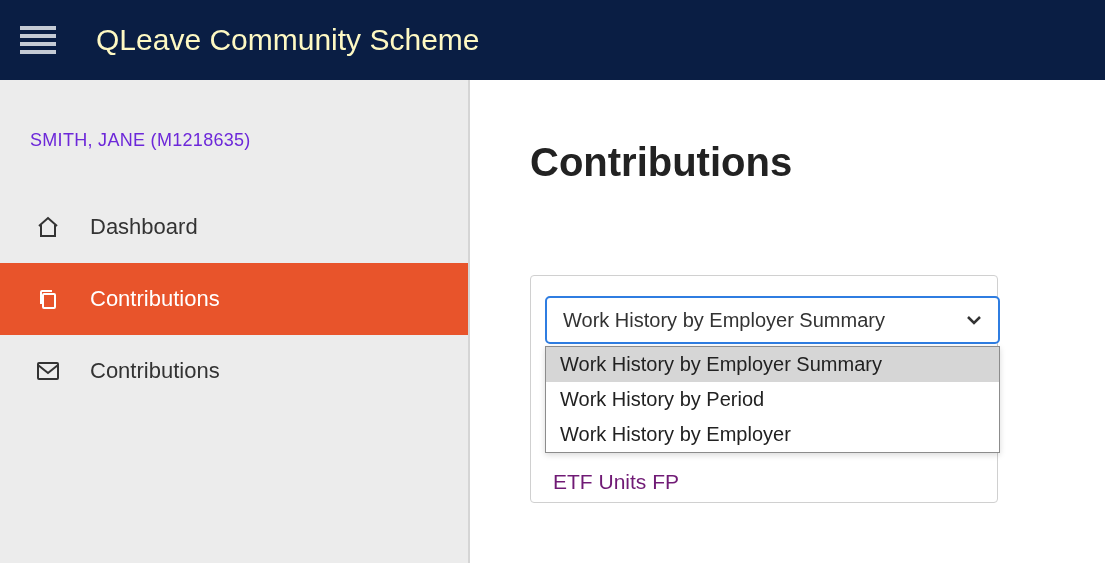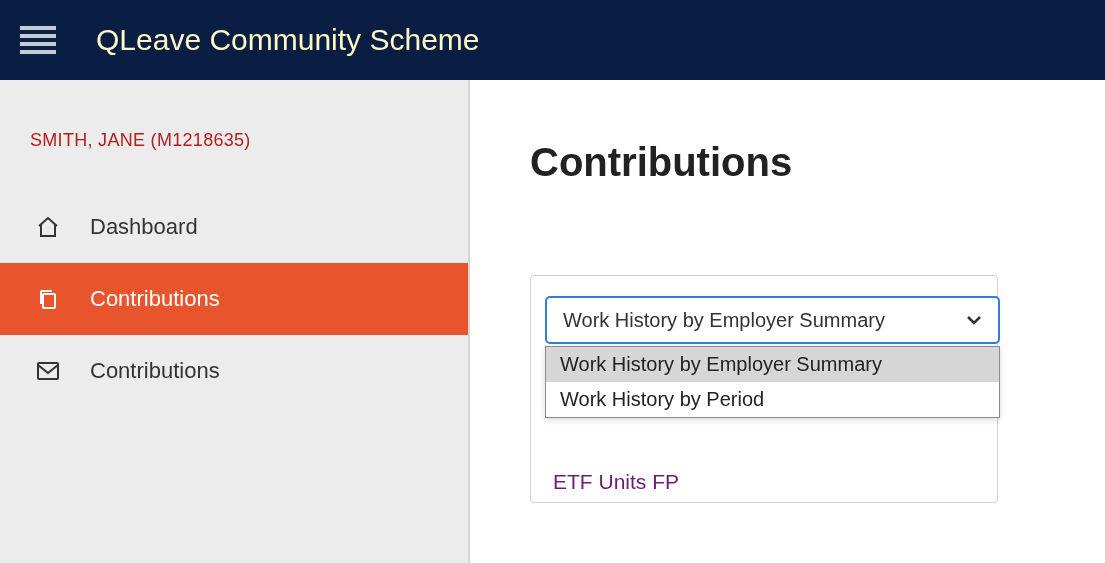--- a/index.html
+++ b/index.html
@@ -41,21 +41,21 @@
     display: flex;
     height: calc(100% - 80px);
   }
   .sidebar {
     width: 470px;
     background: #ececec;
     border-right: 2px solid #d5d5d5;
     padding-top: 50px;
   }
   .user-label {
-    color: #b91c1c;
+    color: #6d28d9;
     font-size: 18px;
     padding: 0 30px 40px 30px;
     letter-spacing: 0.3px;
   }
   .nav-item {
     display: flex;
     align-items: center;
     height: 72px;
     padding: 0 30px;
     font-size: 22px;
@@ -204,20 +204,21 @@
           <span>Work History by Employer Summary</span>
           <span class="chevron-down">
             <svg width="16" height="10" viewBox="0 0 16 10" fill="none" stroke="#333" stroke-width="2.5">
                 <path d="M2 2 L8 8 L14 2"></path>
               </svg>
           </span>
         </div>
         <div class="dropdown-list">
           <div class="dropdown-option highlight">Work History by Employer Summary</div>
           <div class="dropdown-option">Work History by Period</div>
+          <div class="dropdown-option">Work History by Employer</div>
         </div>
       </div>
 
       <div class="etf-row">ETF Units FP</div>
     </div>
 
   </div>
 
 </div>
 

